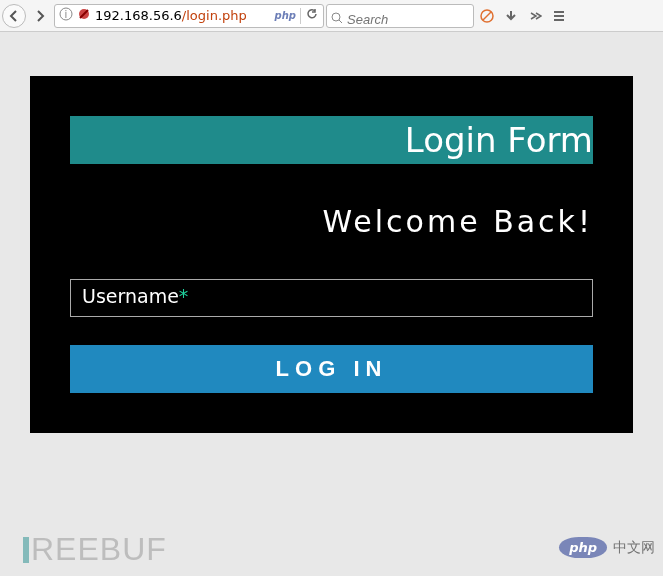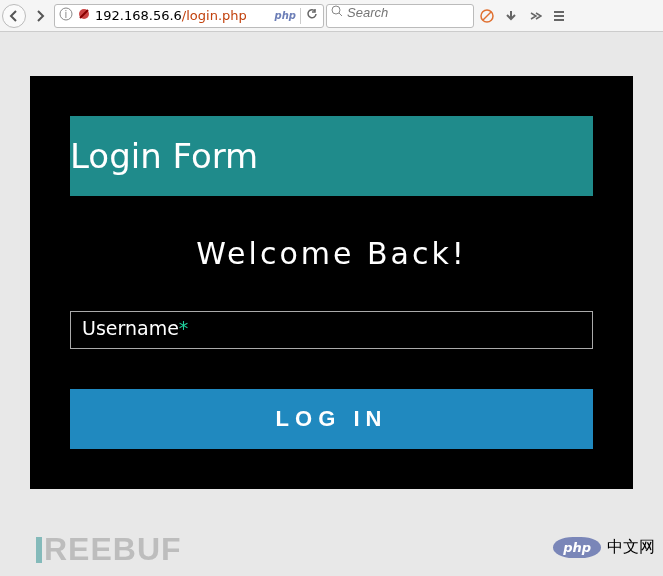--- a/index.html
+++ b/index.html
@@ -55,21 +55,21 @@
     .url-text .light { color: #c2410c; }
     .php-badge {
       font-size: 10px;
       color: #6c7eb7;
       font-weight: bold;
       font-style: italic;
     }
     .divider { width:1px; height:16px; background:#ccc; }
     .search-bar {
       display: flex;
-      align-items: flex-start;
+      align-items: flex-end;
       width: 148px;
       height: 24px;
       background: #fff;
       border: 1px solid #bbb;
       border-radius: 3px;
       padding: 0 4px;
       gap: 4px;
       font-size: 13px;
     }
     .search-bar input {
@@ -86,37 +86,37 @@
     .page-container {
       padding: 44px 30px 0 30px;
     }
     .login-card {
       background: #000;
       color: #fff;
       padding: 40px 40px 40px 40px;
     }
     .login-header {
       background: #1f8b8b;
-      text-align: left;
-      padding: 20px 0;
+      text-align: right;
+      padding: 4px 0;
     }
     .login-header h1 {
       font-size: 34px;
       font-weight: normal;
       color: #fff;
     }
     .welcome {
-      text-align: center;
+      text-align: right;
       font-size: 30px;
       font-weight: normal;
       letter-spacing: 3px;
       margin: 40px 0;
     }
     .field {
-      margin-bottom: 40px;
+      margin-bottom: 28px;
     }
     .field input {
       width: 100%;
       height: 38px;
       background: transparent;
       border: 1px solid #aaa;
       color: #fff;
       font-size: 18px;
       padding: 0 10px;
       outline: none;
@@ -124,36 +124,36 @@
     .field-label-wrap {
       position: absolute;
       margin-top: -32px;
       margin-left: 12px;
       pointer-events: none;
       font-size: 19px;
     }
     .asterisk { color: #1fcf9c; }
     .login-btn {
       width: 100%;
-      height: 60px;
+      height: 48px;
       background: #2089bf;
       border: none;
       color: #fff;
       font-size: 22px;
       font-weight: bold;
       letter-spacing: 6px;
       cursor: pointer;
     }
 
     .watermark-left {
       position: absolute;
-      left: 36px;
+      left: 23px;
       bottom: 8px;
       font-size: 32px;
-      font-weight: bold;
+      font-weight: normal;
       color: rgba(80,80,80,0.28);
       letter-spacing: 1px;
       font-family: Arial, sans-serif;
     }
     .watermark-left .bar {
       display:inline-block;
       width:6px;
       height:26px;
       background:rgba(31,139,139,0.5);
       vertical-align:-3px;
@@ -169,21 +169,21 @@
     }
     .php-logo {
       background: #7a86b8;
       color: #fff;
       font-size: 13px;
       font-weight: bold;
       padding: 3px 10px;
       border-radius: 50%/60%;
       font-style: italic;
     }
-    .cn-text { font-size: 16px; color: #000000; text-align: center; }
+    .cn-text { font-size: 14px; color: #737373; text-align: center; }
   </style>
 </head>
 <body>
 
 <div class="toolbar">
   <button class="nav-btn back">
     <svg width="12" height="12" viewBox="0 0 12 12">
         <path d="M8 1 L3 6 L8 11" stroke="#555" stroke-width="2" fill="none"></path>
       </svg>
   </button>

